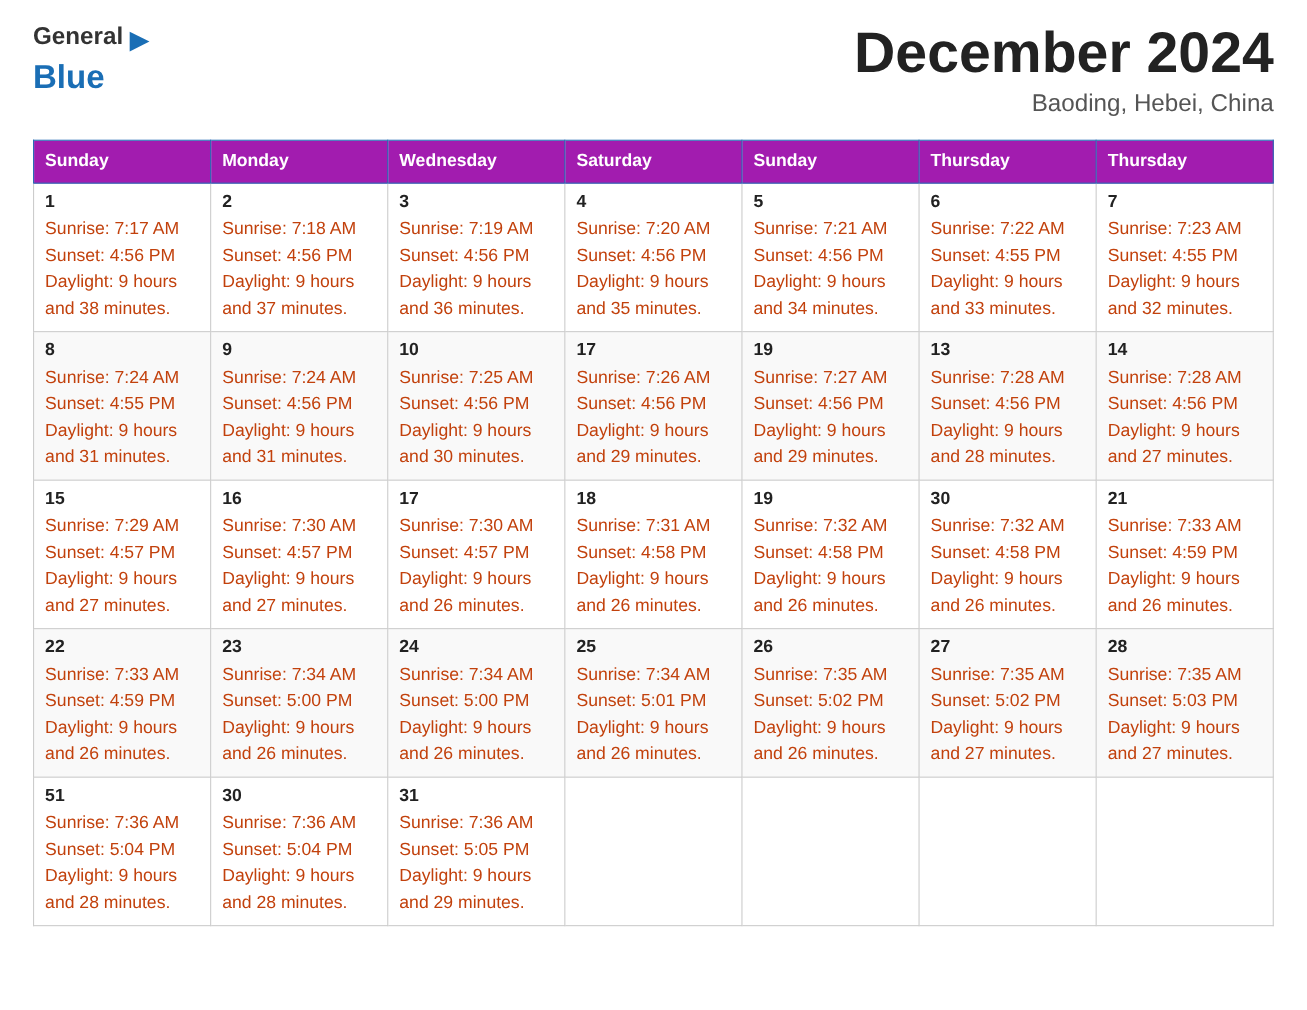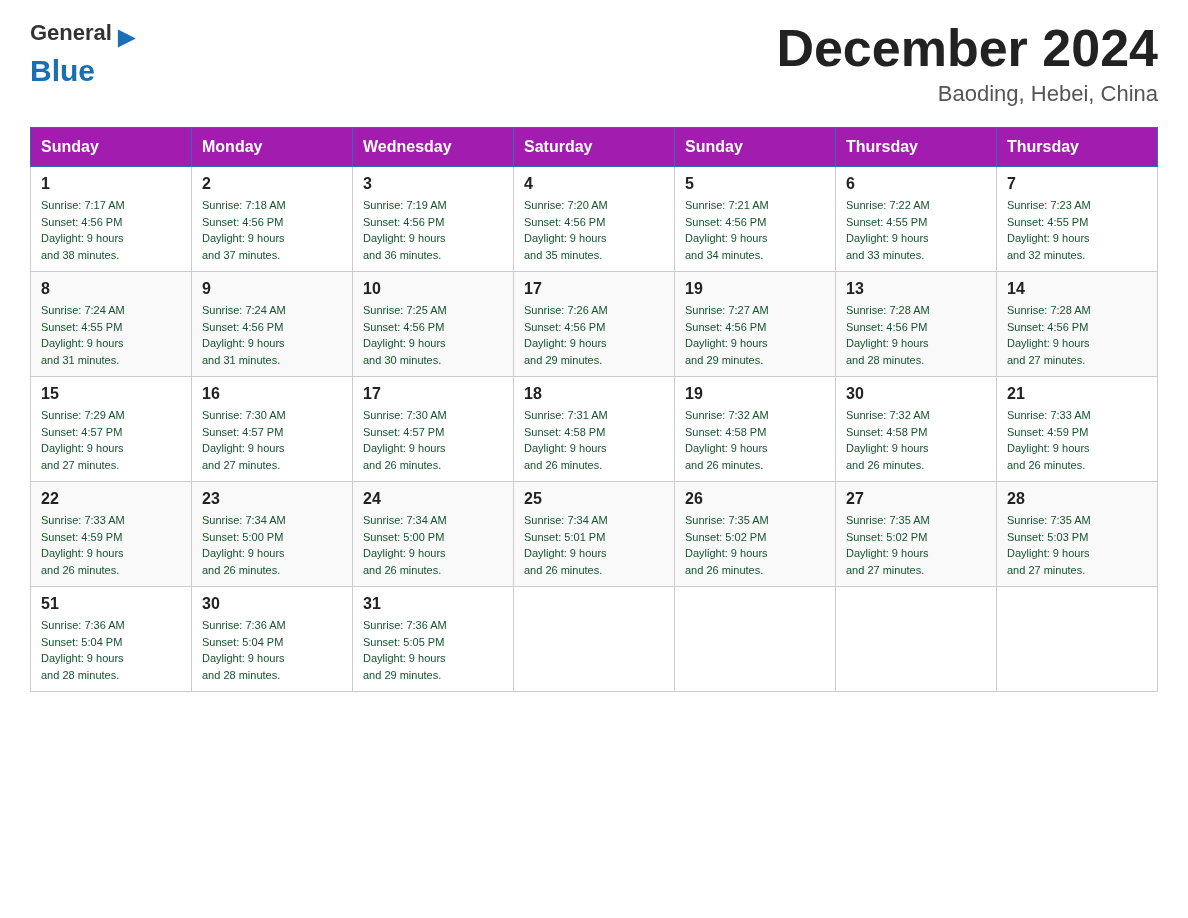--- a/index.html
+++ b/index.html
@@ -56,22 +56,22 @@
       width: 14.28%;
       min-height: 100px;
     }
     .day-number {
       font-size: 16px;
       font-weight: bold;
       color: #222;
       margin-bottom: 4px;
     }
     .day-info {
-      font-size: 11px;
-      color: #14532d;
+      font-size: 16px;
+      color: #c2410c;
       line-height: 1.5;
     }
     tr:nth-child(even) td {
       background-color: #f9f9f9;
     }
     tr:nth-child(odd) td {
       background-color: #fff;
     }
     td.empty {
       background-color: #fff;

